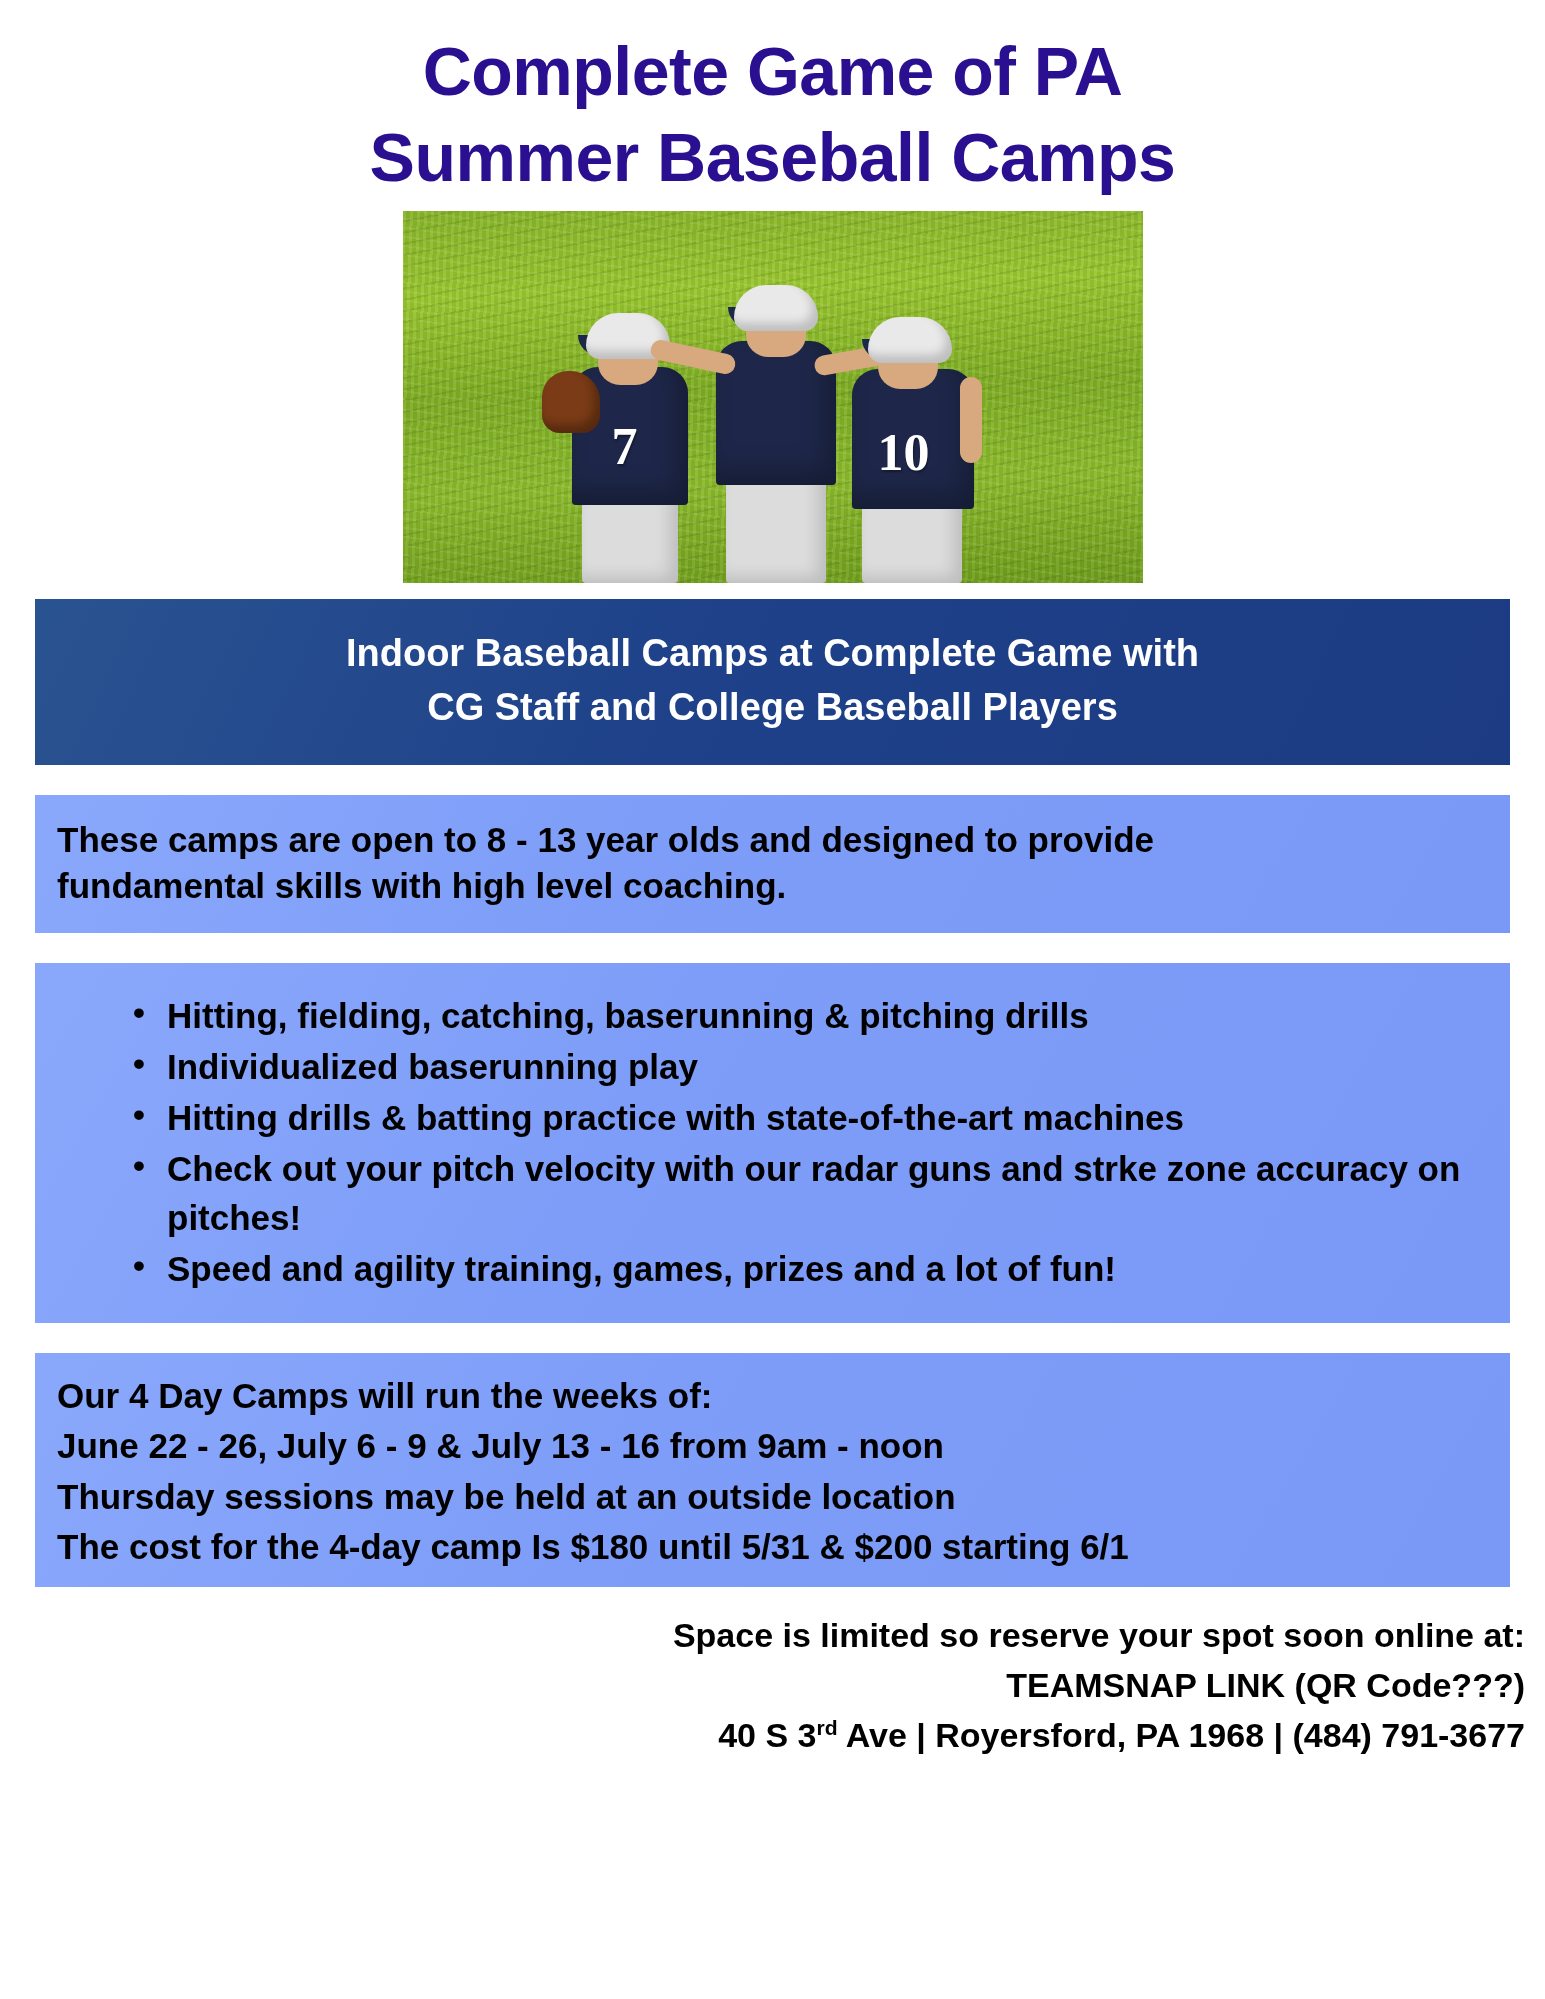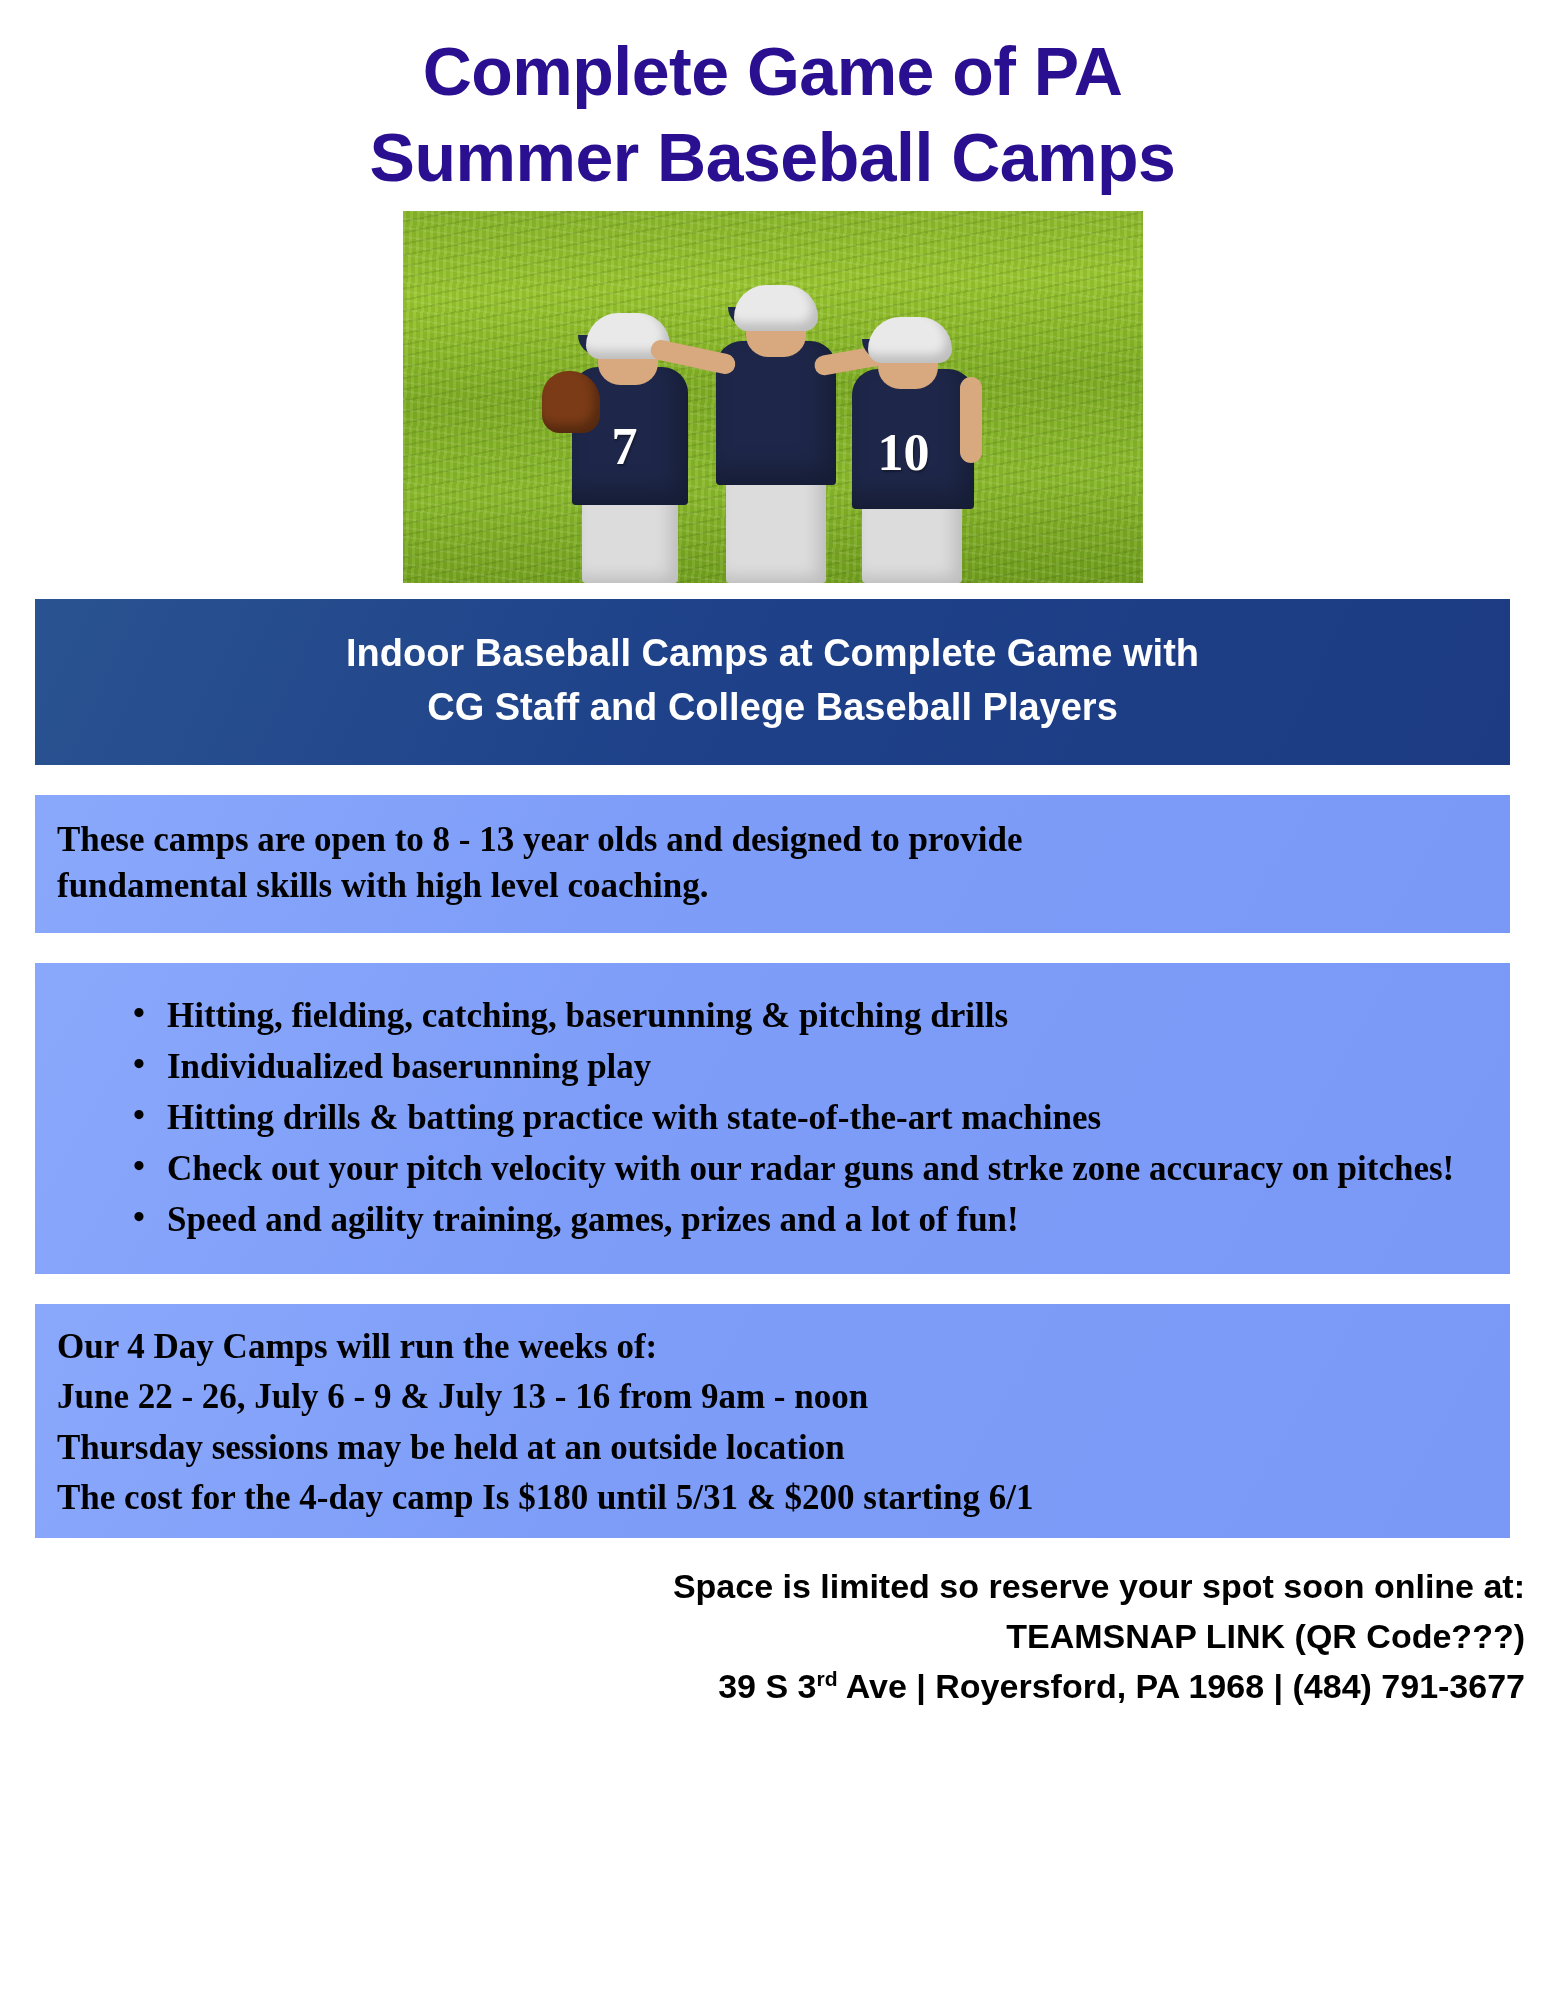--- a/index.html
+++ b/index.html
@@ -145,21 +145,20 @@
     line-height: 1.42;
     white-space: nowrap;
   }
 
   
   .bluebox {
     margin: 30px 35px 0 35px;
     background: linear-gradient(120deg, #8aa8fb 0%, #7e9df8 40%, #7a99f7 100%);
     color: #000000;
     box-sizing: border-box;
-    font-family: Liberation Serif, serif;
   }
   .intro {
     padding: 22px 22px 24px 22px;
   }
   .intro-line {
     font-size: 35px;
     font-weight: bold;
     line-height: 1.32;
     white-space: nowrap;
   }
@@ -290,16 +289,16 @@
   <div class="bluebox schedule">
     <div class="schedule-line">Our 4 Day Camps will run the weeks of:</div>
     <div class="schedule-line">June 22 - 26, July 6 - 9 &amp; July 13 - 16 from 9am - noon</div>
     <div class="schedule-line">Thursday sessions may be held at an outside location</div>
     <div class="schedule-line">The cost for the 4-day camp Is $180 until 5/31 &amp; $200 starting 6/1</div>
   </div>
 
   <div class="footer">
     <div class="footer-line">Space is limited so reserve your spot soon online at:</div>
     <div class="footer-line">TEAMSNAP LINK (QR Code???)</div>
-    <div class="footer-line"><span>39 S 3</span><span class="sup">rd</span><span> Ave | Royersford, PA 1968 | (484) 791-3677</span></div>
+    <div class="footer-line"><span>40 S 3</span><span class="sup">rd</span><span> Ave | Royersford, PA 1968 | (484) 791-3677</span></div>
   </div>
 
 </div>
 
 </body></html>

